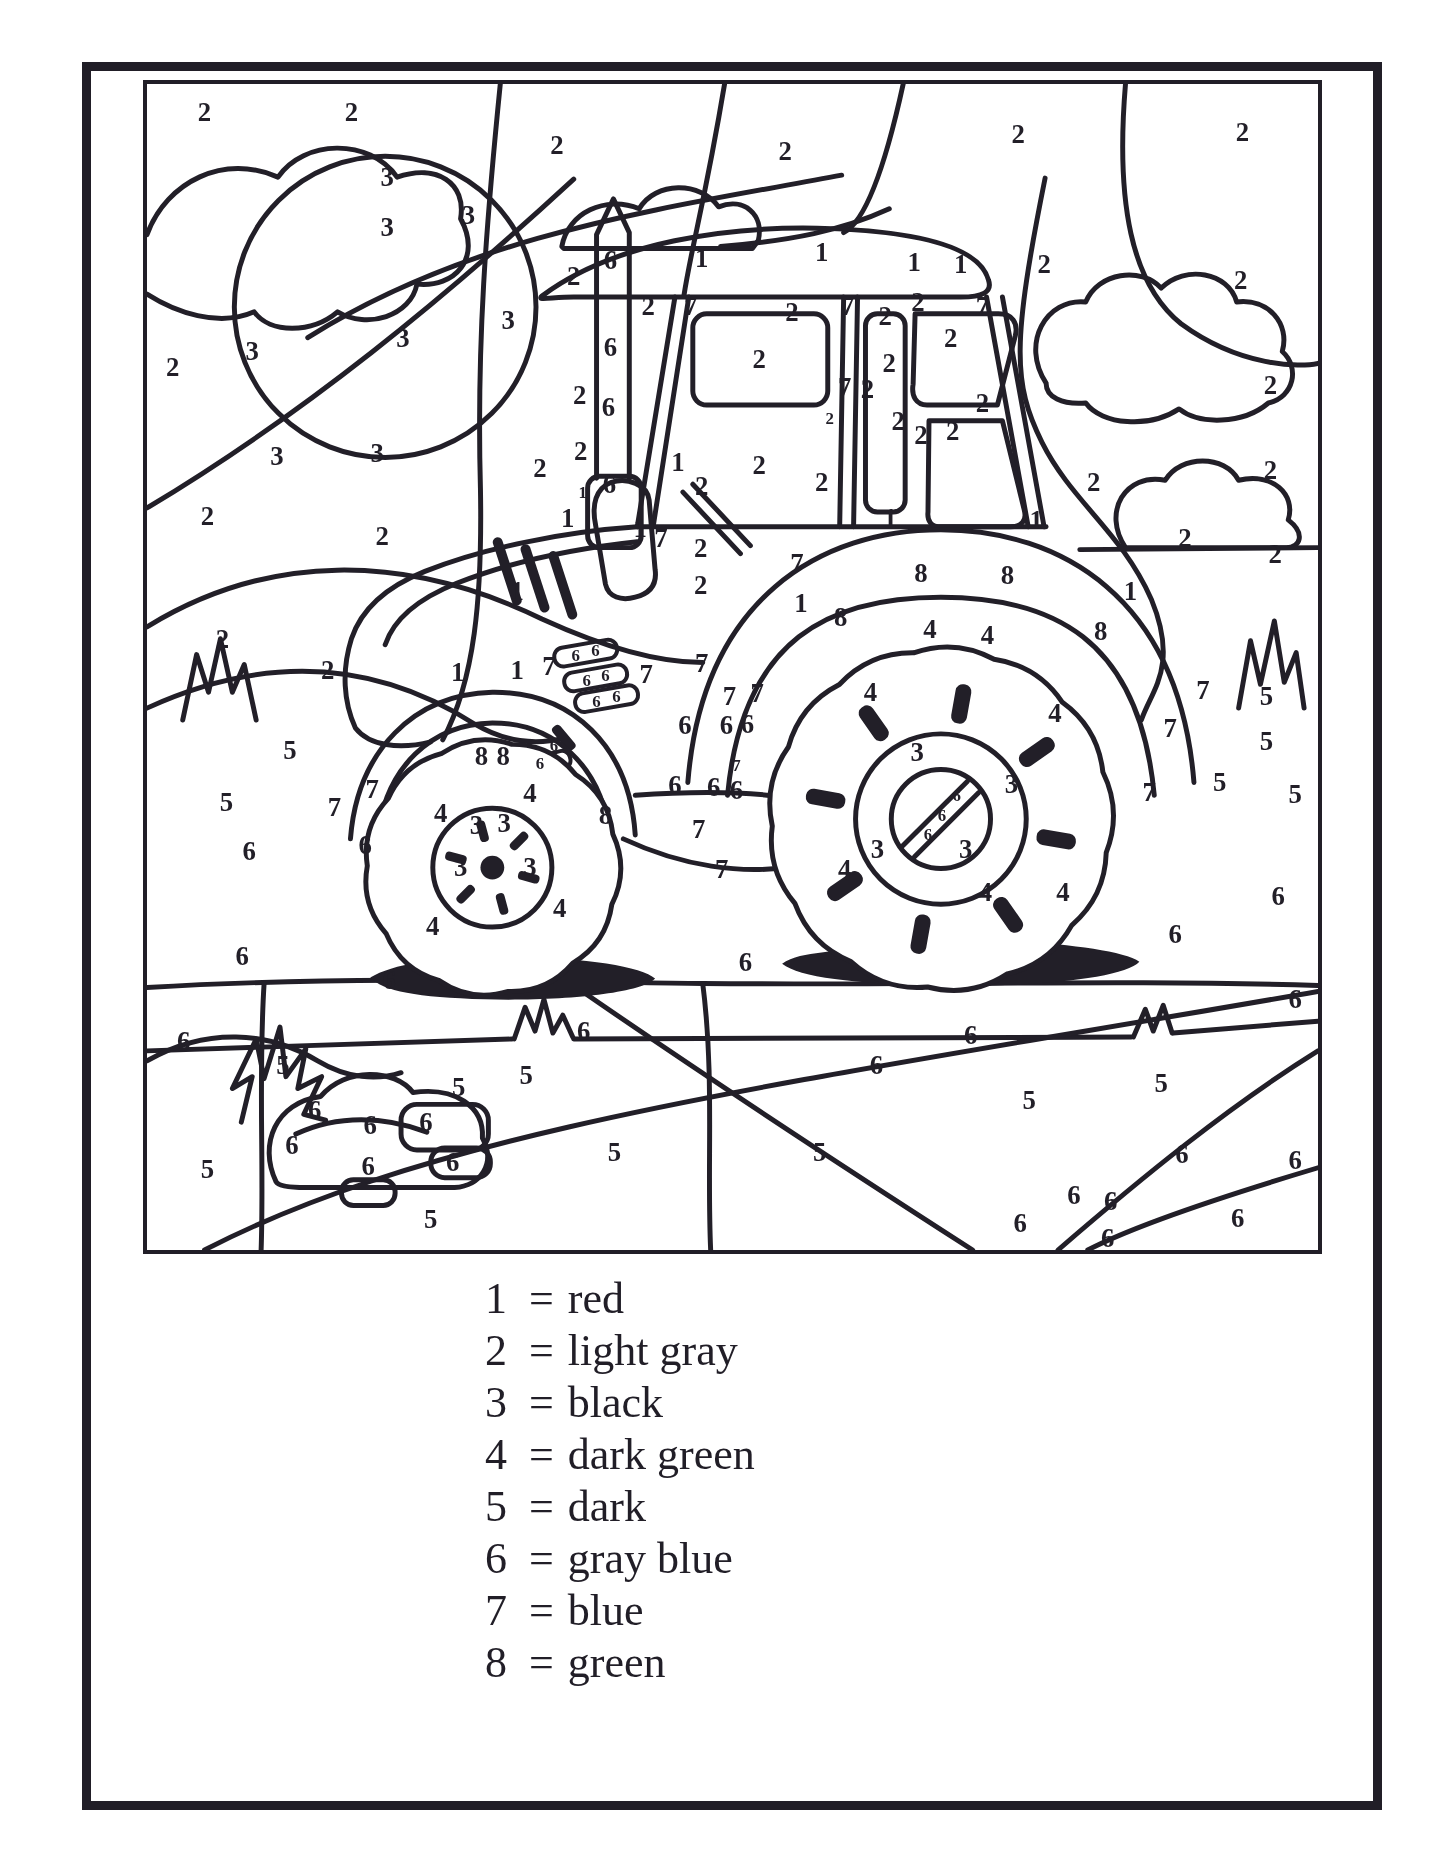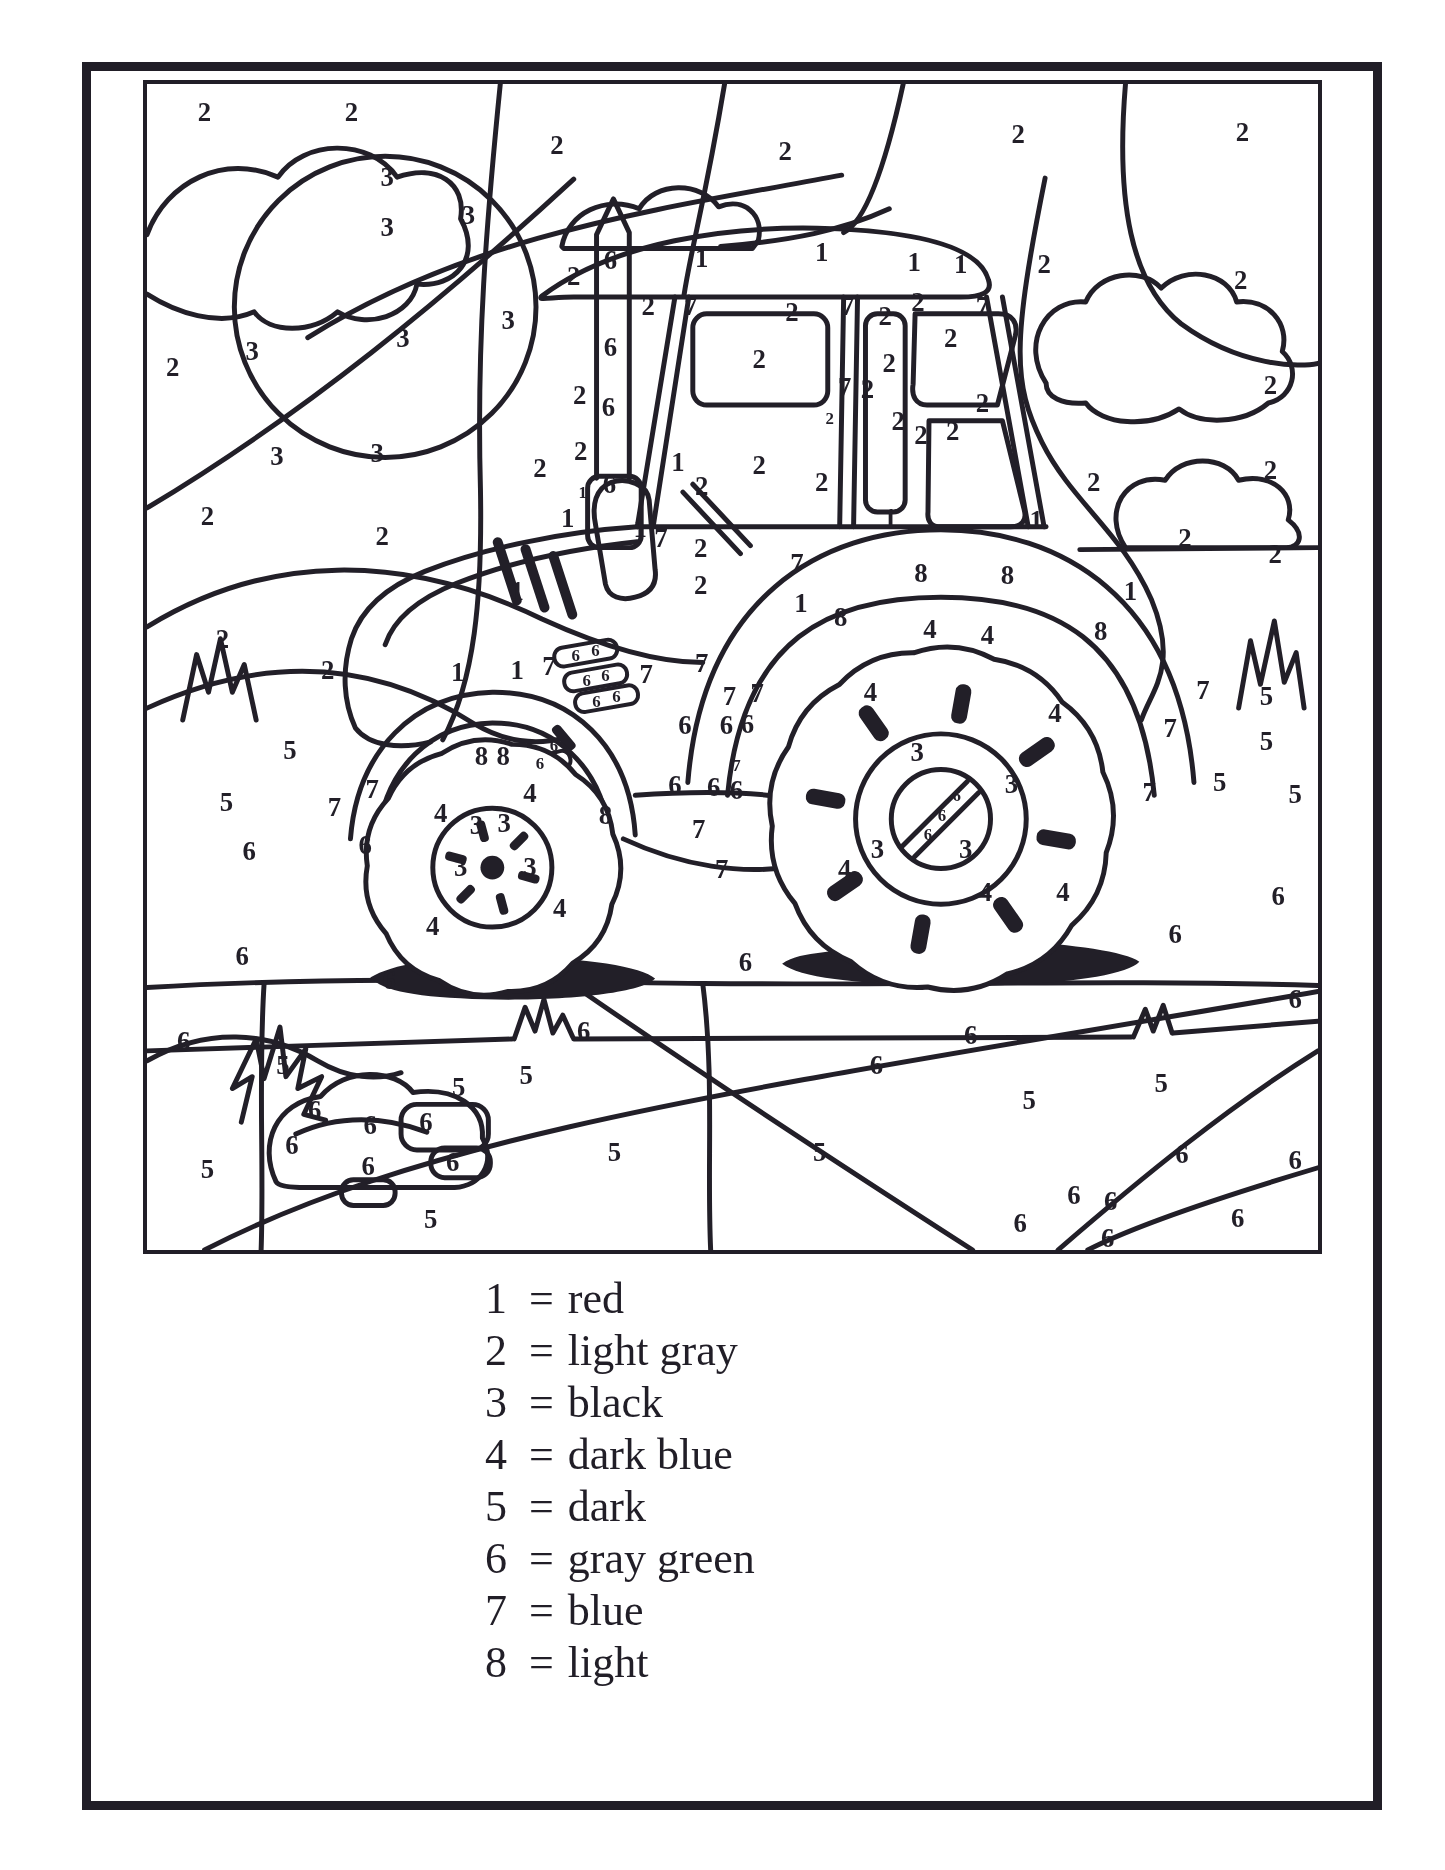--- a/index.html
+++ b/index.html
@@ -321,37 +321,37 @@
         <span class="legend-color">light gray</span>
       </div>
     <div class="legend-row">
         <span class="legend-num">3</span>
         <span class="legend-eq">=</span>
         <span class="legend-color">black</span>
       </div>
     <div class="legend-row">
         <span class="legend-num">4</span>
         <span class="legend-eq">=</span>
-        <span class="legend-color">dark blue</span>
+        <span class="legend-color">dark green</span>
       </div>
     <div class="legend-row">
         <span class="legend-num">5</span>
         <span class="legend-eq">=</span>
         <span class="legend-color">dark</span>
       </div>
     <div class="legend-row">
         <span class="legend-num">6</span>
         <span class="legend-eq">=</span>
-        <span class="legend-color">gray green</span>
+        <span class="legend-color">gray blue</span>
       </div>
     <div class="legend-row">
         <span class="legend-num">7</span>
         <span class="legend-eq">=</span>
         <span class="legend-color">blue</span>
       </div>
     <div class="legend-row">
         <span class="legend-num">8</span>
         <span class="legend-eq">=</span>
-        <span class="legend-color">light</span>
+        <span class="legend-color">green</span>
       </div>
   </div>
 
 </div>
 
 </body></html>

